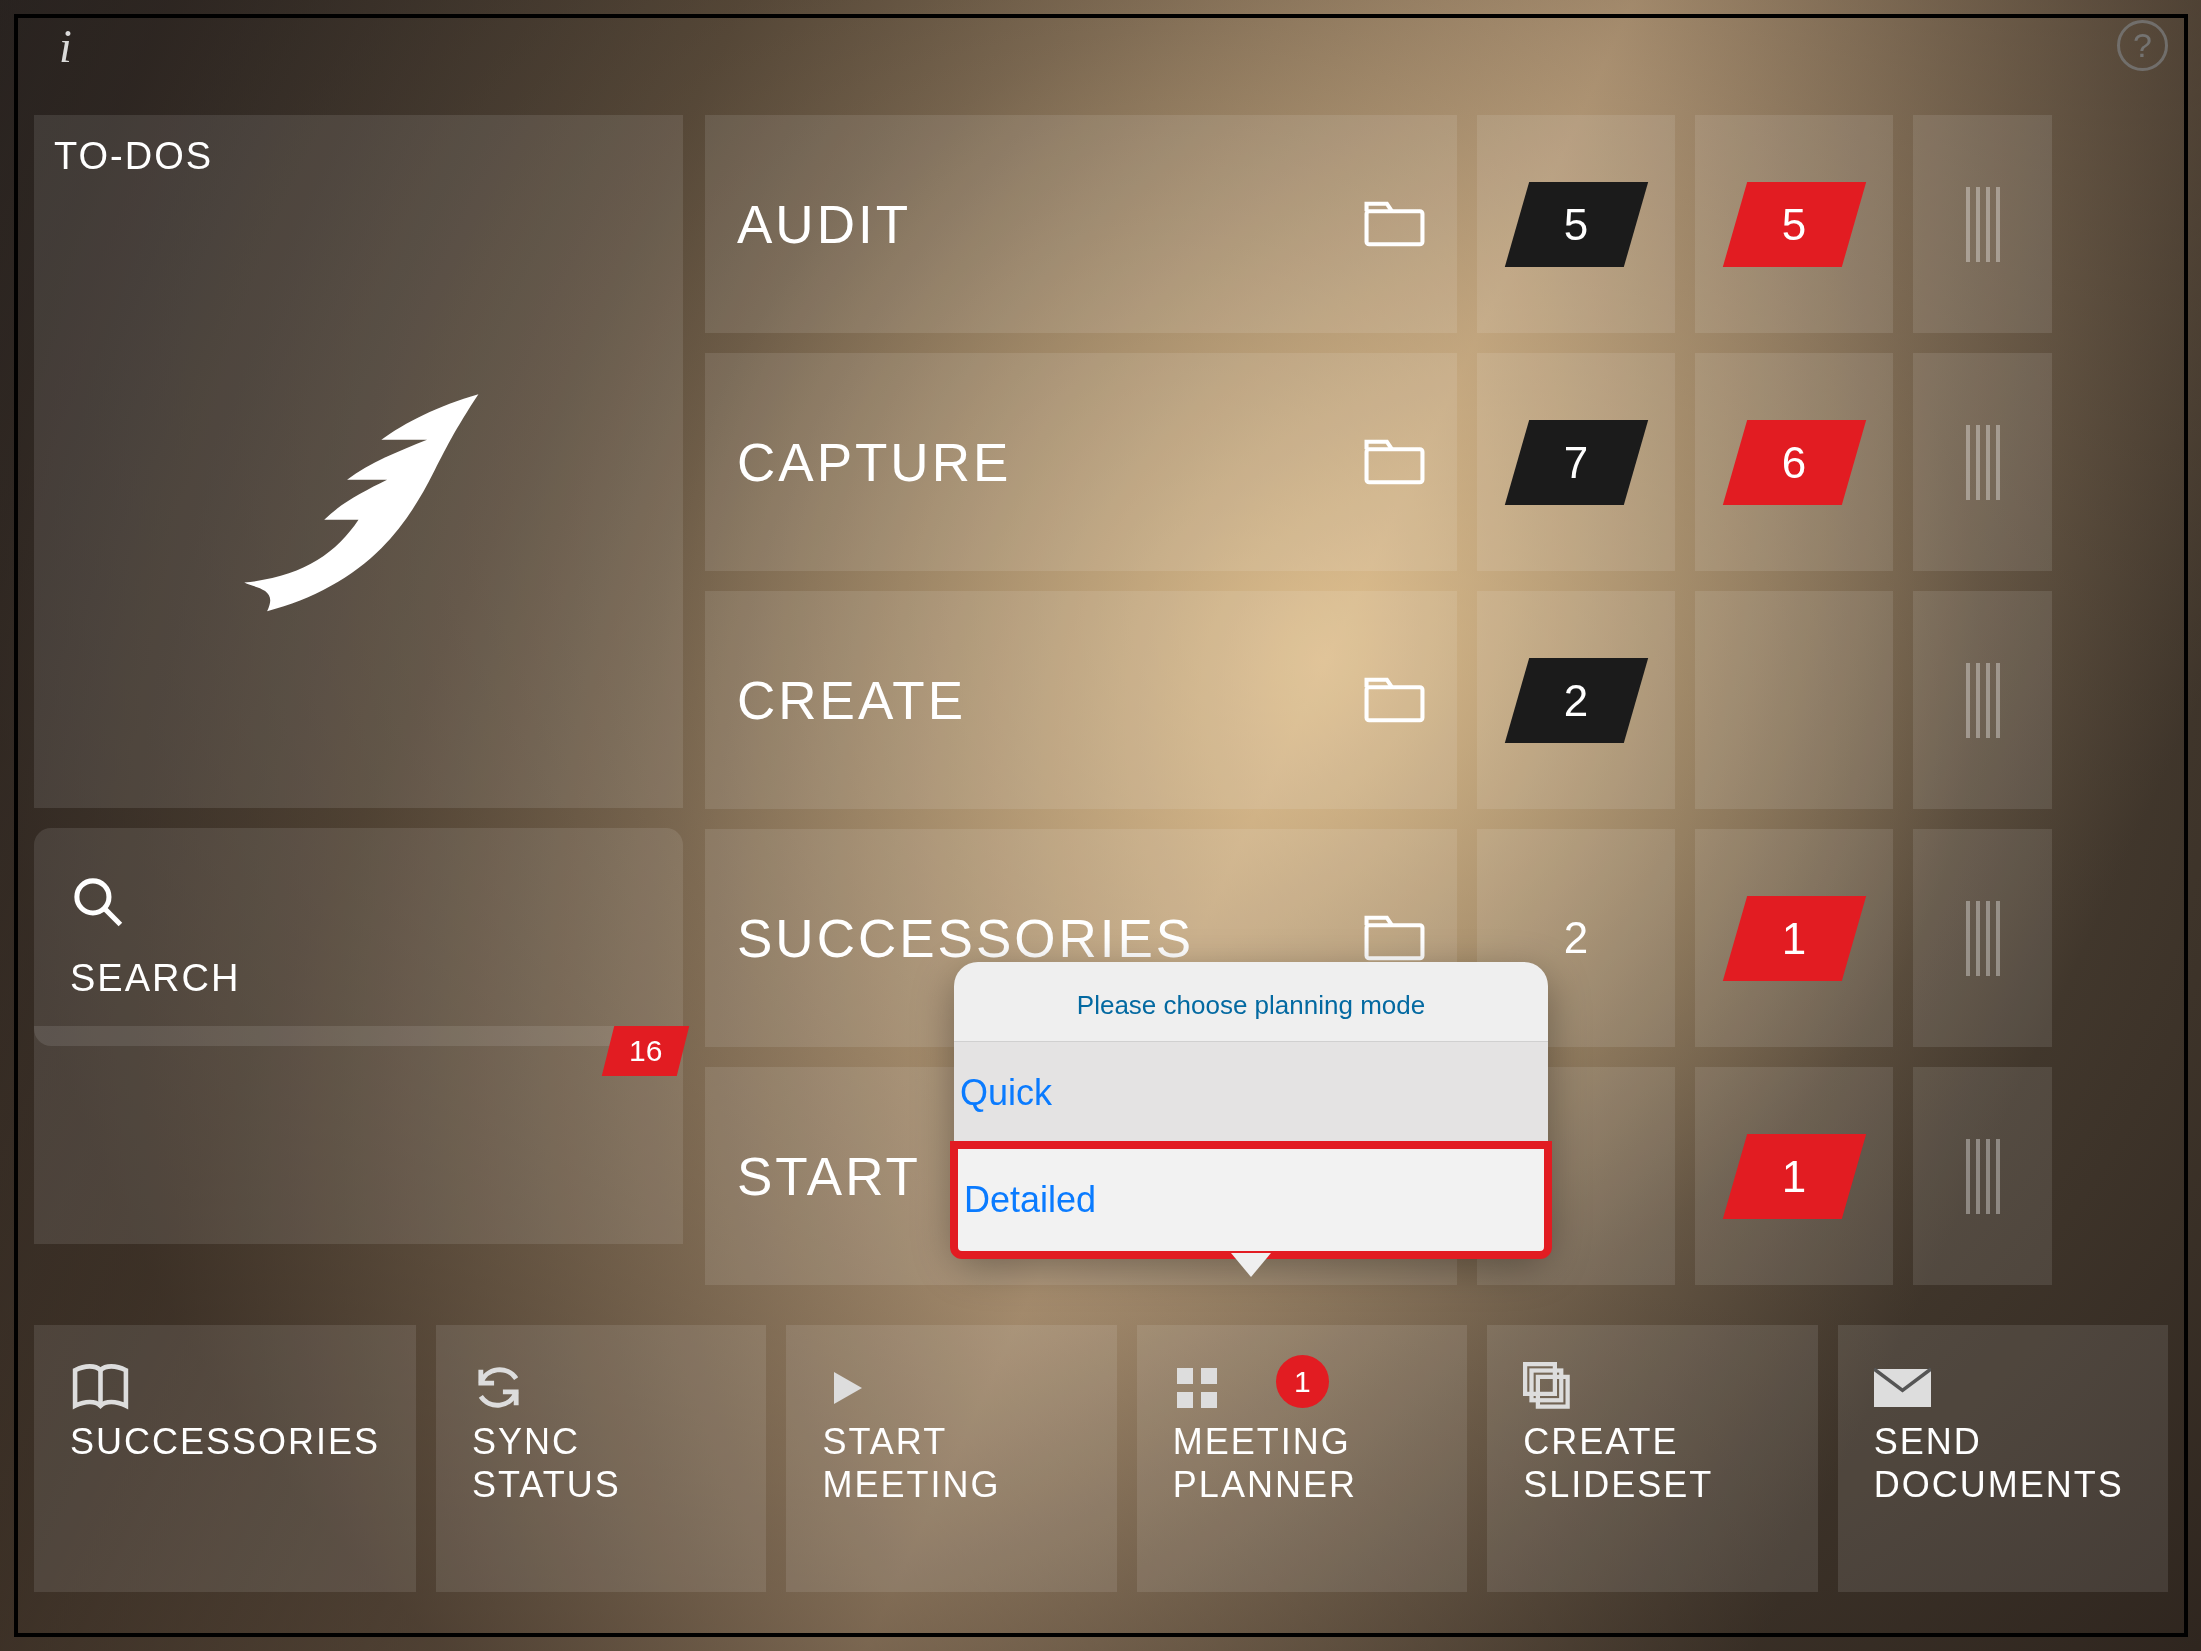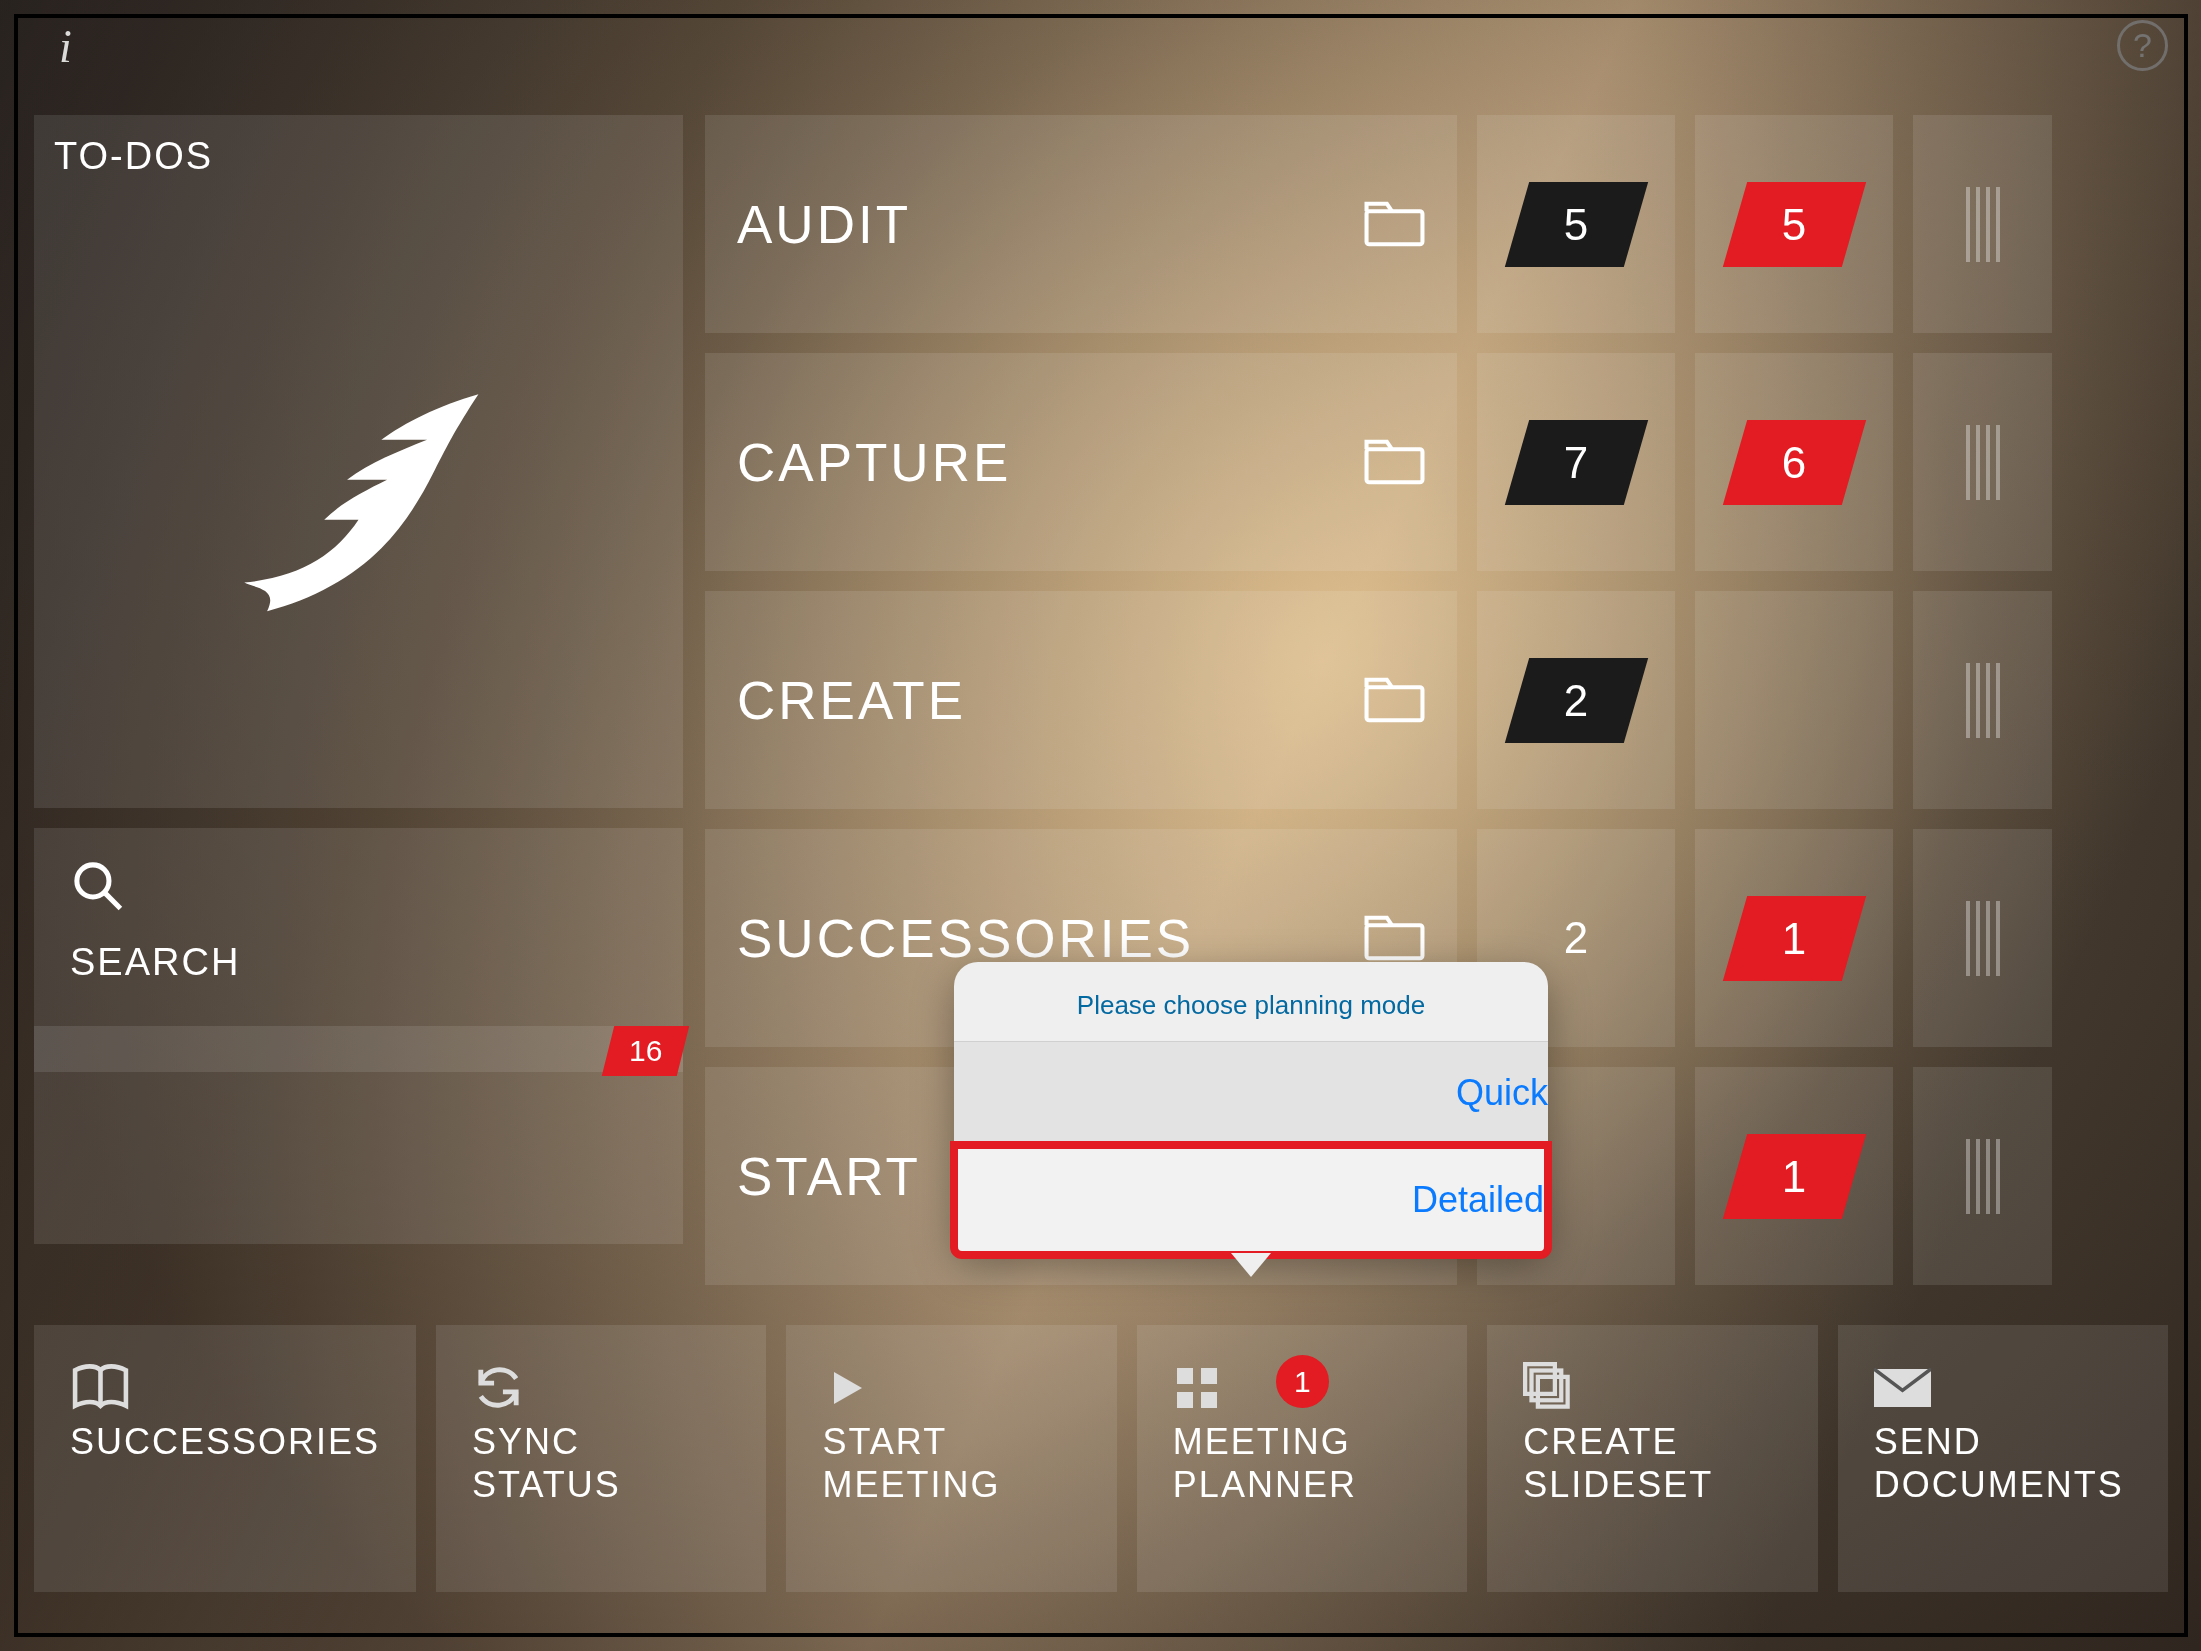--- a/index.html
+++ b/index.html
@@ -18,21 +18,21 @@
 
   
   .col-left   { position:absolute; left:34px;  top:115px; width:649px; }
   .col-right  { position:absolute; left:705px; top:115px; right:34px; }
 
   .tile { background: rgba(255,255,255,0.10); position:relative; }
   .tile + .tile { margin-top: 20px; }
   .left-tile { height:693px; display:flex; flex-direction:column; }
   .left-top  { height:87px; display:flex; align-items:flex-start; padding:20px 20px; }
   .left-logo { flex:1; display:flex; align-items:center; justify-content:center; }
-  .search-tile { height:244px; margin-top:20px; padding:30px 36px; display:flex; flex-direction:column; justify-content:flex-start; }
+  .search-tile { height:218px; margin-top:20px; padding:30px 36px; display:flex; flex-direction:column; justify-content:center;border-radius:17px; }
   .search-tile .s-label { font-size:38px; letter-spacing:2px; font-weight:300; }
 
   .row { height:218px; display:flex; gap:20px; margin-bottom:20px; }
   .cell { background: rgba(255,255,255,0.10); position:relative; }
   .c-main { width:752px; display:flex; align-items:center; padding:0 32px; justify-content:space-between; }
   .c-main .label { font-size:53px; font-weight:200; letter-spacing:3px; color:#fff; }
   .c-badge { width:198px; display:flex; align-items:center; justify-content:center; position:relative; }
   .c-handle{ width:139px; display:flex; align-items:center; justify-content:center; }
 
   .folder-icon svg { width:61px; height:48px; }
@@ -52,21 +52,21 @@
 
   .bottom-bar { position:absolute; left:34px; right:34px; bottom:59px; height:267px; display:flex; gap:20px; }
   .bb-item { flex:1; background:rgba(255,255,255,.10); padding:30px 36px; display:flex; flex-direction:column; justify-content:flex-start; position:relative; }
   .bb-item .ic { height:65px; display:flex; align-items:center; }
   .bb-item .lbl { font-size:36px; letter-spacing:2px; font-weight:300; line-height:1.2; white-space:pre-line; }
   .dot-badge { position:absolute; top:30px; left:139px; width:53px; height:53px; border-radius:50%; background:#e21c22; display:flex; align-items:center; justify-content:center; font-size:30px; }
 
   
   .popover { position:absolute; width:594px; left:954px; top:962px; background:#efefef; border-radius:24px; box-shadow:0 12px 40px rgba(0,0,0,.35); overflow:visible; }
   .popover .hdr { text-align:center; font-size:26px; color:#0369a1; padding:28px 0 20px; border-bottom:1px solid #d0d0d0; }
-  .popover .opt { text-align:right; font-size:36px; color:#0a7bff; padding:30px 0; background:#fff; }
+  .popover .opt { text-align:left; font-size:36px; color:#0a7bff; padding:30px 6px; background:#fff; }
   .popover .opt.quick { background:#e4e3e3; border-bottom:1px solid #d0d0d0; }
   .popover .opt.detailed-wrap { border:8px solid #e21c22; margin:-4px; position:relative; background:#f2f2f2; border-radius:0 0 12px 12px;}
   .popover .tail { position:absolute; bottom:-22px; left:50%; transform:translateX(-50%); width:0; height:0; border-left:20px solid transparent; border-right:20px solid transparent; border-top:24px solid #efefef; }
 
   svg { display:block; }
 </style>
 </head>
 <body>
 
 <div class="frame"></div>

